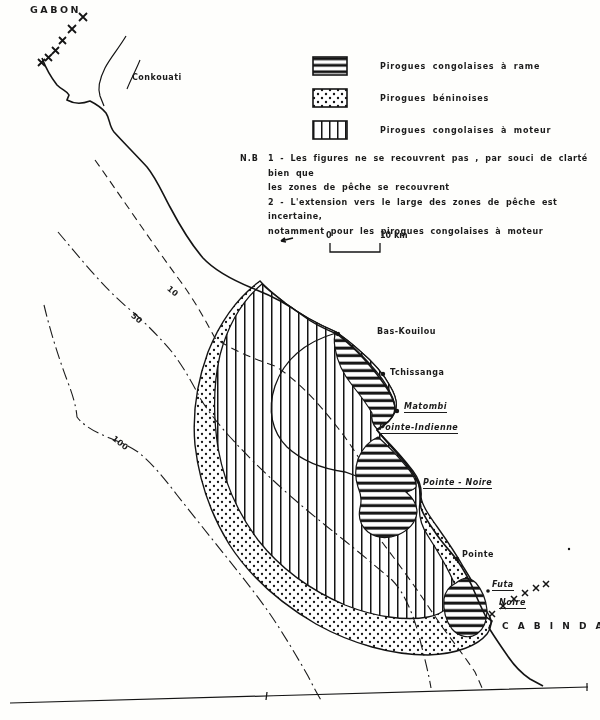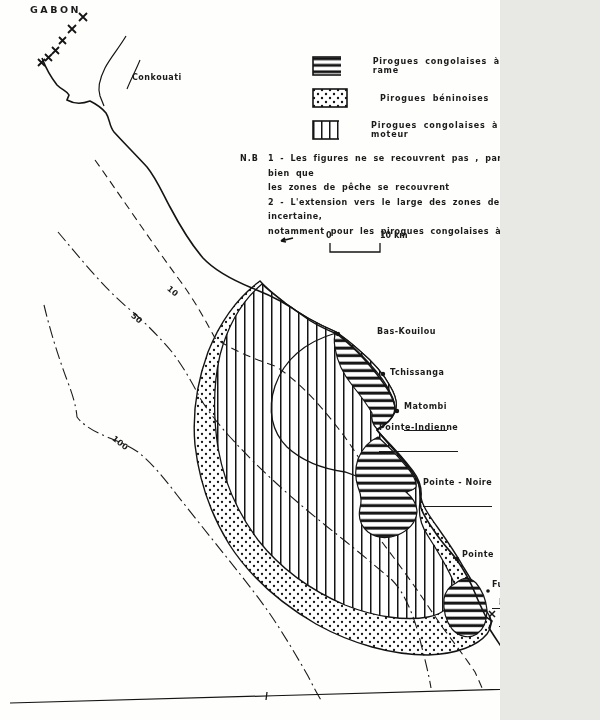--- a/index.html
+++ b/index.html
@@ -1,22 +1,22 @@
 <!DOCTYPE html>
 <html><head>
 <meta charset="utf-8">
 <style>
   html,body{margin:0;padding:0;background:#e8e8e4;}
   .page{
-    position:relative;width:500px;height:720px;background:#fefefc;
+    position:relative;width:600px;height:720px;background:#fefefc;
     font-family:"DejaVu Sans",sans-serif;color:#1b1b1b;overflow:hidden;
   }
   svg{position:absolute;left:0;top:0;}
   .lbl{position:absolute;font-size:8px;font-weight:bold;letter-spacing:.5px;white-space:nowrap;}
-  .lbl.u{border-bottom:1.2px solid #1b1b1b;padding-bottom:19px;}
+  .lbl.u{border-bottom:1.2px solid #1b1b1b;padding-bottom:1px;font-style:italic;}
   .lbl.region{font-size:9.5px;letter-spacing:2.5px;}
   .lbl.cab{font-size:9px;letter-spacing:3px;font-weight:bold;}
   .lbl.depth{font-weight:bold;transform-origin:left center;}
   .legend{position:absolute;left:312px;top:56px;}
   .legend-row{display:flex;align-items:center;margin-bottom:12px;height:20px;}
   .legend-row svg{position:static;display:block;}
   .legend-label{margin-left:32px;font-size:8px;letter-spacing:.8px;word-spacing:3px;font-weight:bold;}
   .nb{position:absolute;left:268px;top:152px;width:330px;font-size:8px;
       line-height:14.5px;letter-spacing:.5px;word-spacing:3px;font-weight:bold;}
   .nb-prefix{position:absolute;left:240px;top:154px;font-size:8px;font-weight:bold;letter-spacing:1px;}

